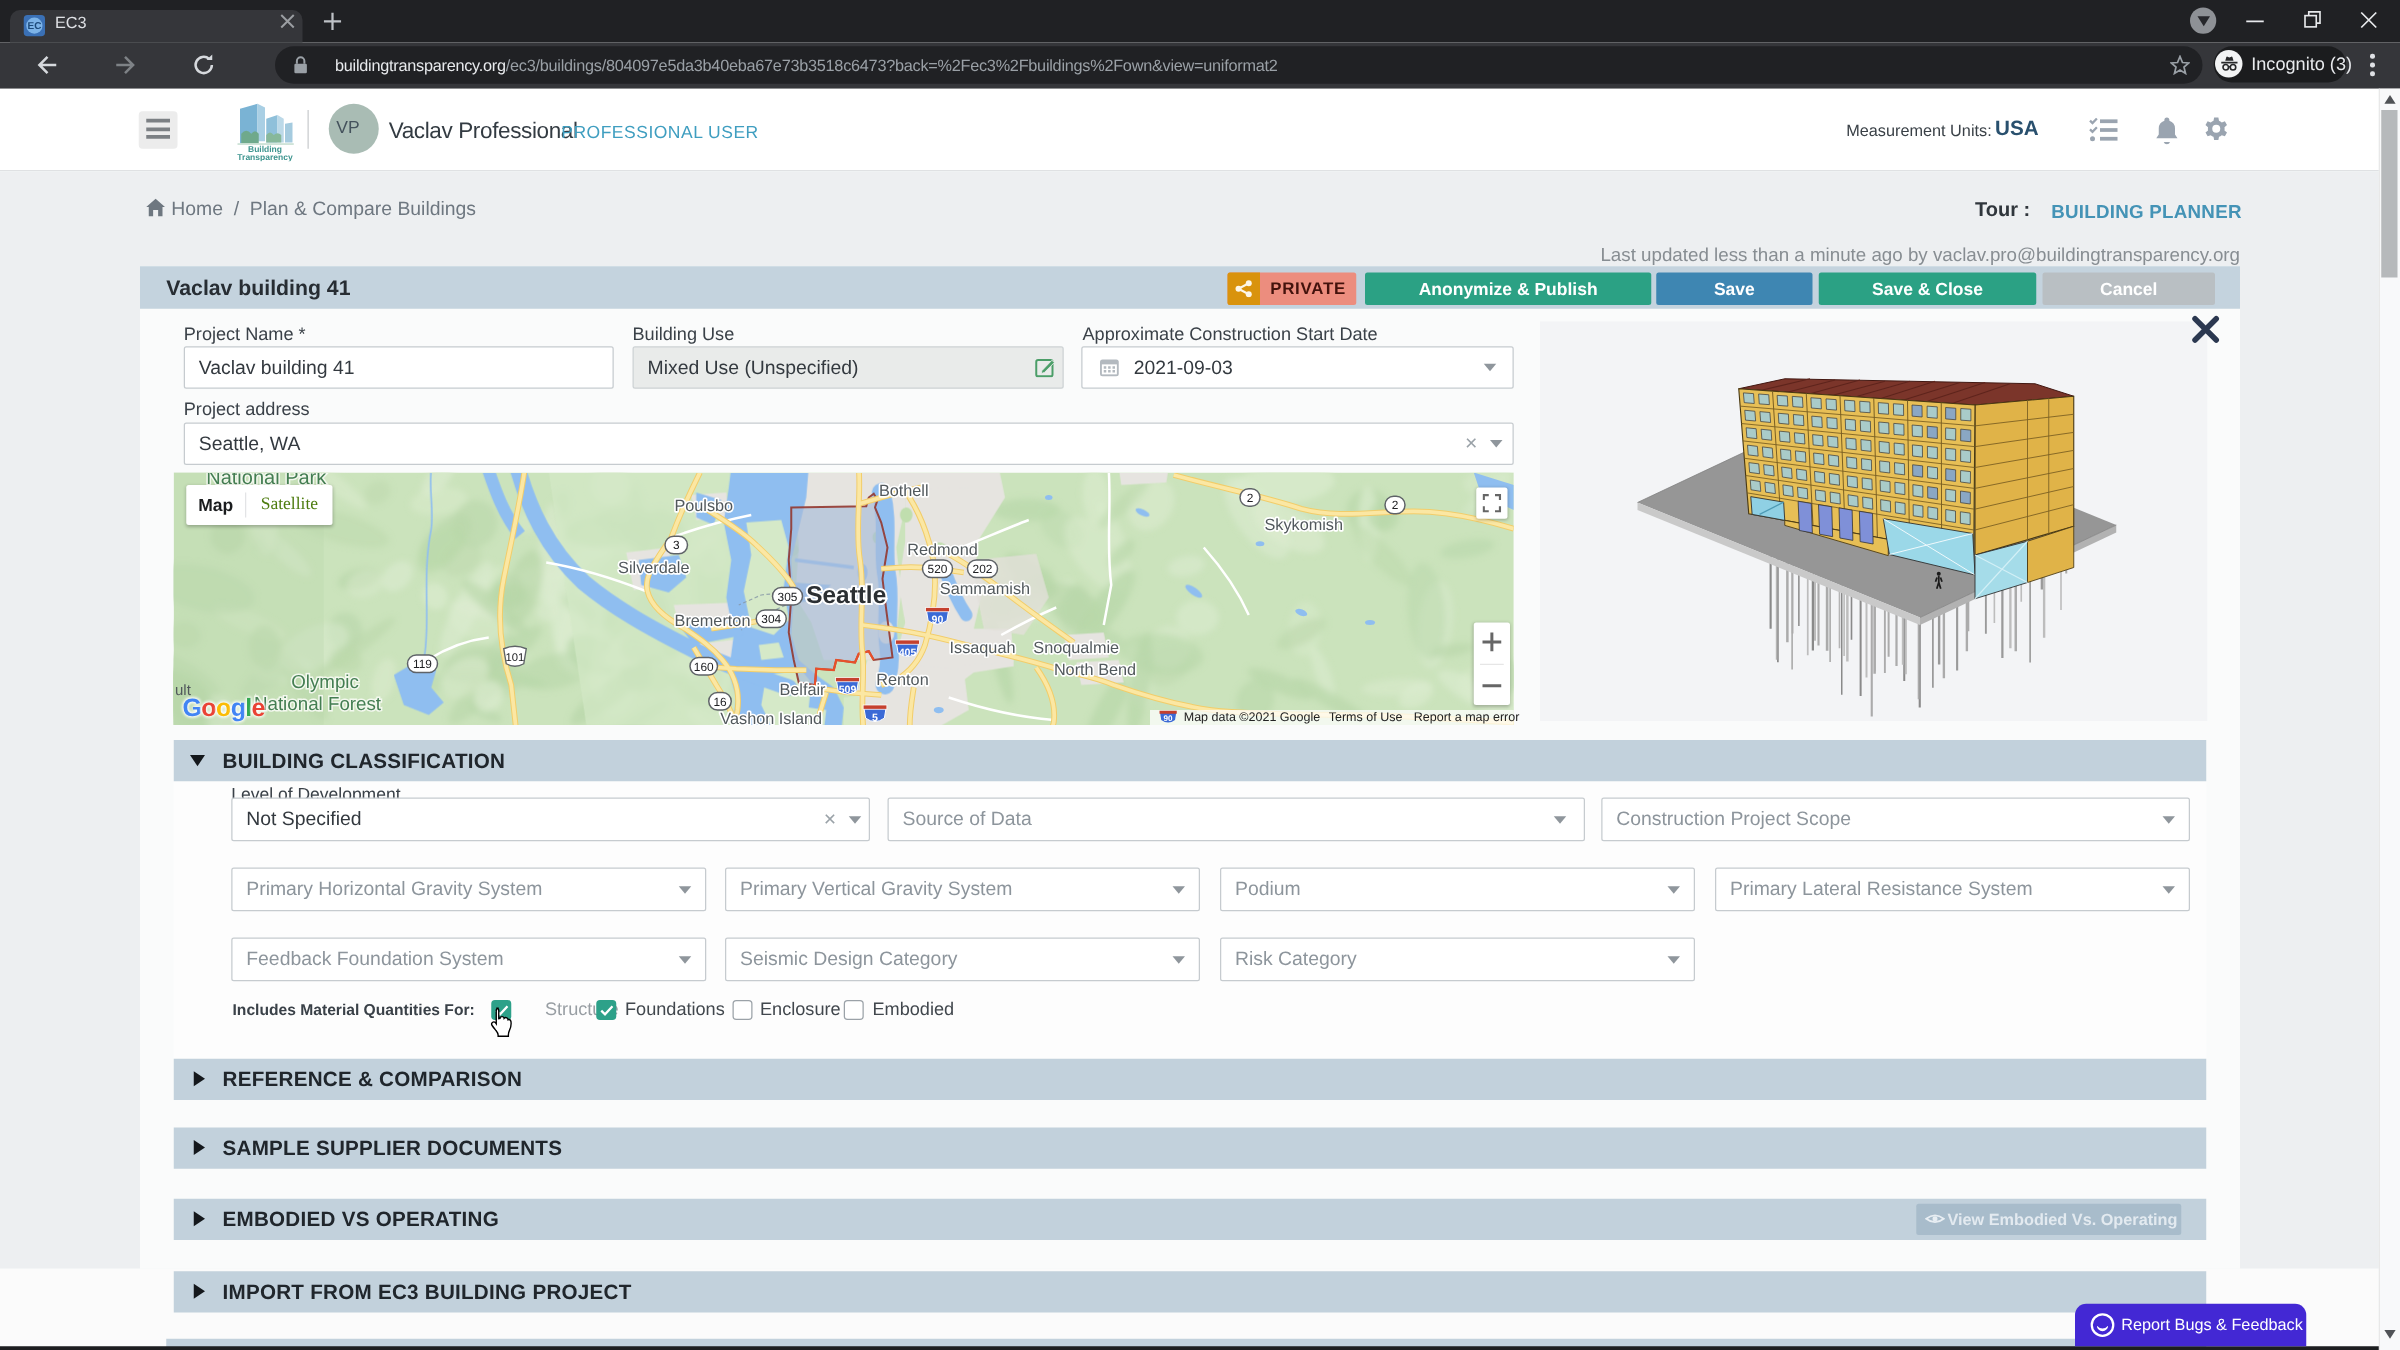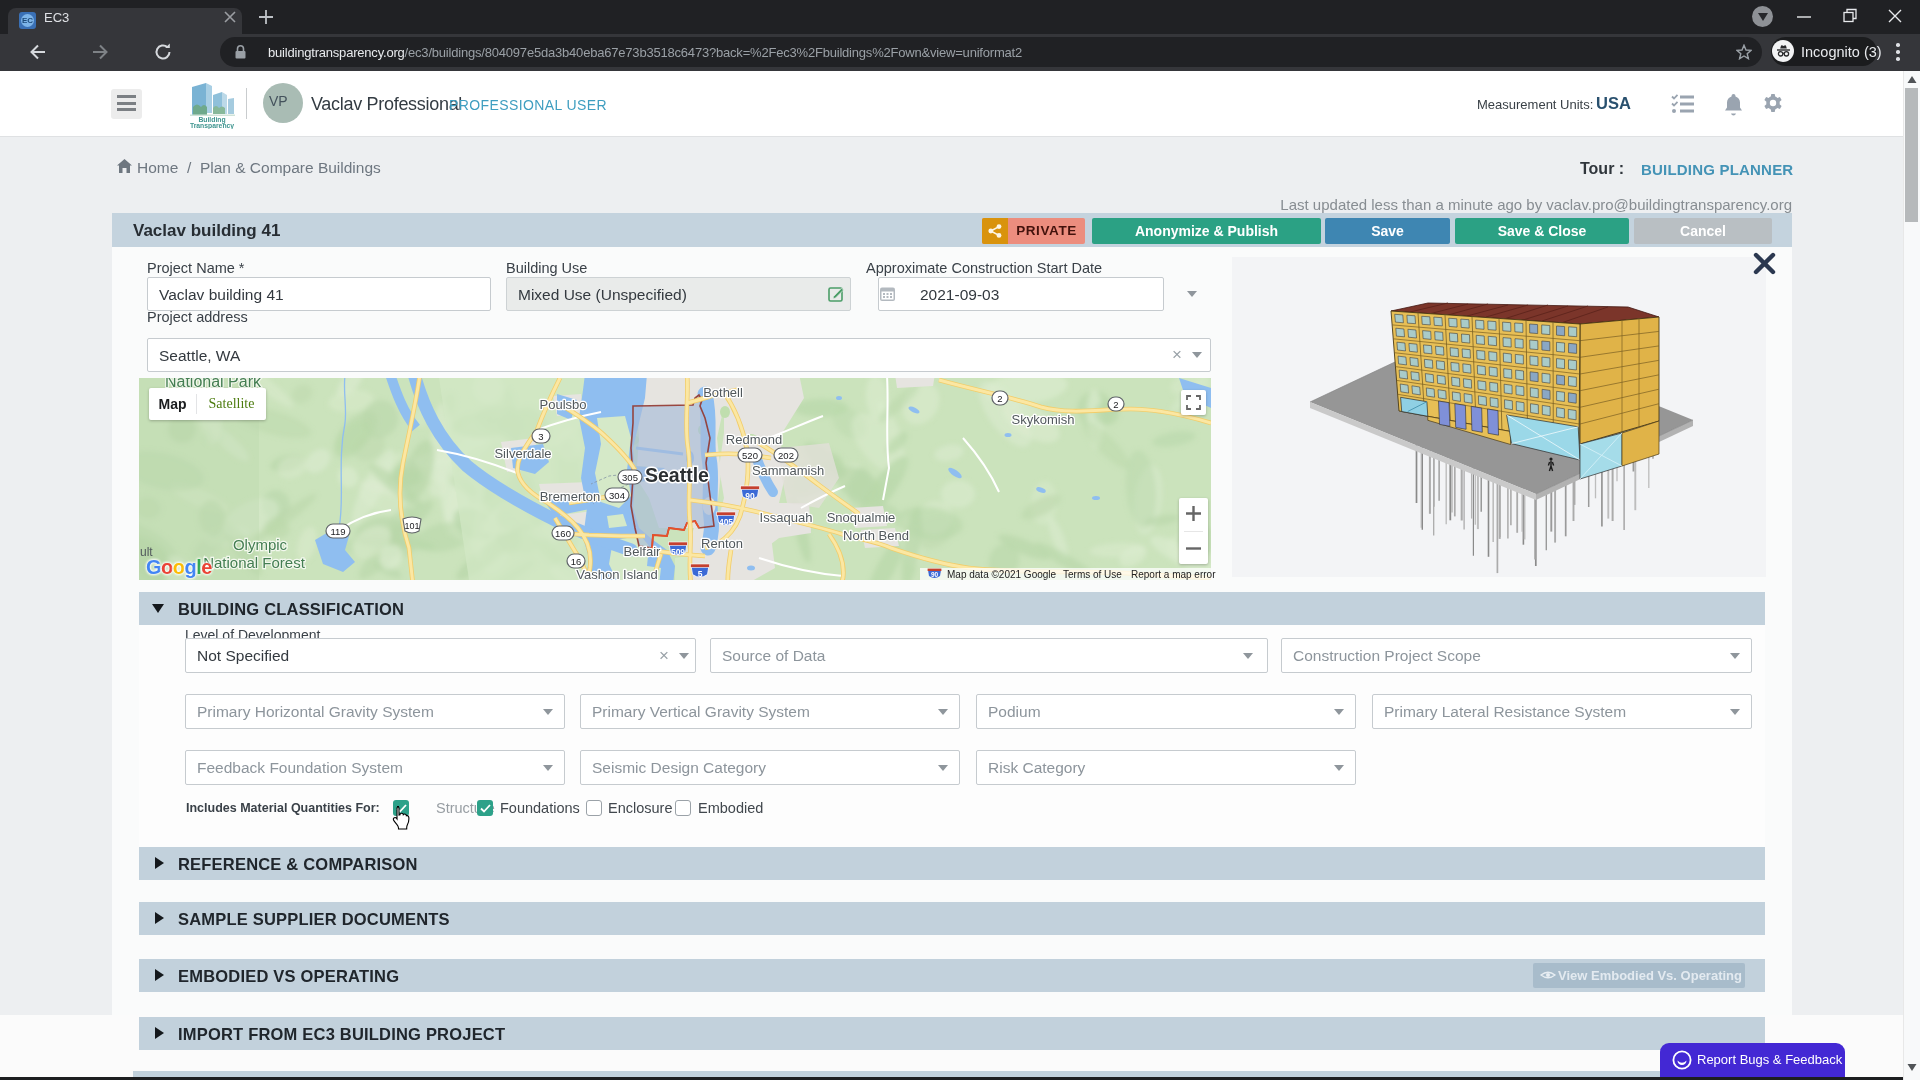--- a/index.html
+++ b/index.html
@@ -154,35 +154,35 @@
 
 <div class="lbl" style="left:147px;top:260px;">Project Name *</div>
 <div class="lbl" style="left:506px;top:260px;">Building Use</div>
 <div class="lbl" style="left:866px;top:260px;">Approximate Construction Start Date</div>
 <div class="inp" style="left:147px;top:277px;width:344px;height:34px;">Vaclav building 41</div>
 <div class="inp" style="left:506px;top:277px;width:345px;height:34px;background:#e9ebea;border-color:#cdd2d4;">Mixed Use (Unspecified)</div>
 <svg class="a" style="left:828px;top:285px;" width="17" height="17">
     <rect x="1" y="3" width="13" height="13" rx="1.5" fill="none" stroke="#4b9e68" stroke-width="1.6"></rect>
     <path d="M5.5 11.5 L13.5 3.2 L15.5 5 L7.5 13 L5 13.8 Z" fill="#4b9e68" stroke="#e9ebea" stroke-width="0.7"></path>
   </svg>
-<div class="inp" style="left:865px;top:277px;width:286px;height:34px;padding-left:41px;margin-left:13px;">2021-09-03</div>
+<div class="inp" style="left:865px;top:277px;width:346px;height:34px;padding-left:41px;">2021-09-03</div>
 <svg class="a" style="left:879px;top:285px;" width="17" height="17">
     <rect x="1" y="2.5" width="15" height="13.5" rx="2" fill="#b3b9bf"></rect>
     <rect x="2.5" y="6.5" width="12" height="8" fill="#fff"></rect>
     <g fill="#b3b9bf">
       <rect x="4" y="8" width="2" height="2"></rect>
       <rect x="7.5" y="8" width="2" height="2"></rect>
       <rect x="11" y="8" width="2" height="2"></rect>
       <rect x="4" y="11" width="2" height="2"></rect>
       <rect x="7.5" y="11" width="2" height="2"></rect>
       <rect x="11" y="11" width="2" height="2"></rect>
     </g>
   </svg>
 <div class="caret" style="left:1187px;top:291px;"></div>
-<div class="lbl" style="left:147px;top:309px;text-align:right;">Project address</div>
+<div class="lbl" style="left:147px;top:320px;text-align:right;">Project address</div>
 <div class="inp" style="left:147px;top:338px;width:1064px;height:34px;">Seattle, WA</div>
 <div class="a" style="left:1172px;top:345px;font-size:17px;color:#9aa2a8;">×</div>
 <div class="caret" style="left:1192px;top:352px;"></div>
 <svg class="a" style="left:139px;top:378px;" width="1072" height="202" viewBox="0 0 1072 202">
     <defs>
       <filter id="soft" x="-20%" y="-20%" width="140%" height="140%">
         <feGaussianBlur stdDeviation="2.5"></feGaussianBlur>
       </filter>
     </defs>
     <rect width="1072" height="202" fill="#cbe3bc"></rect>

